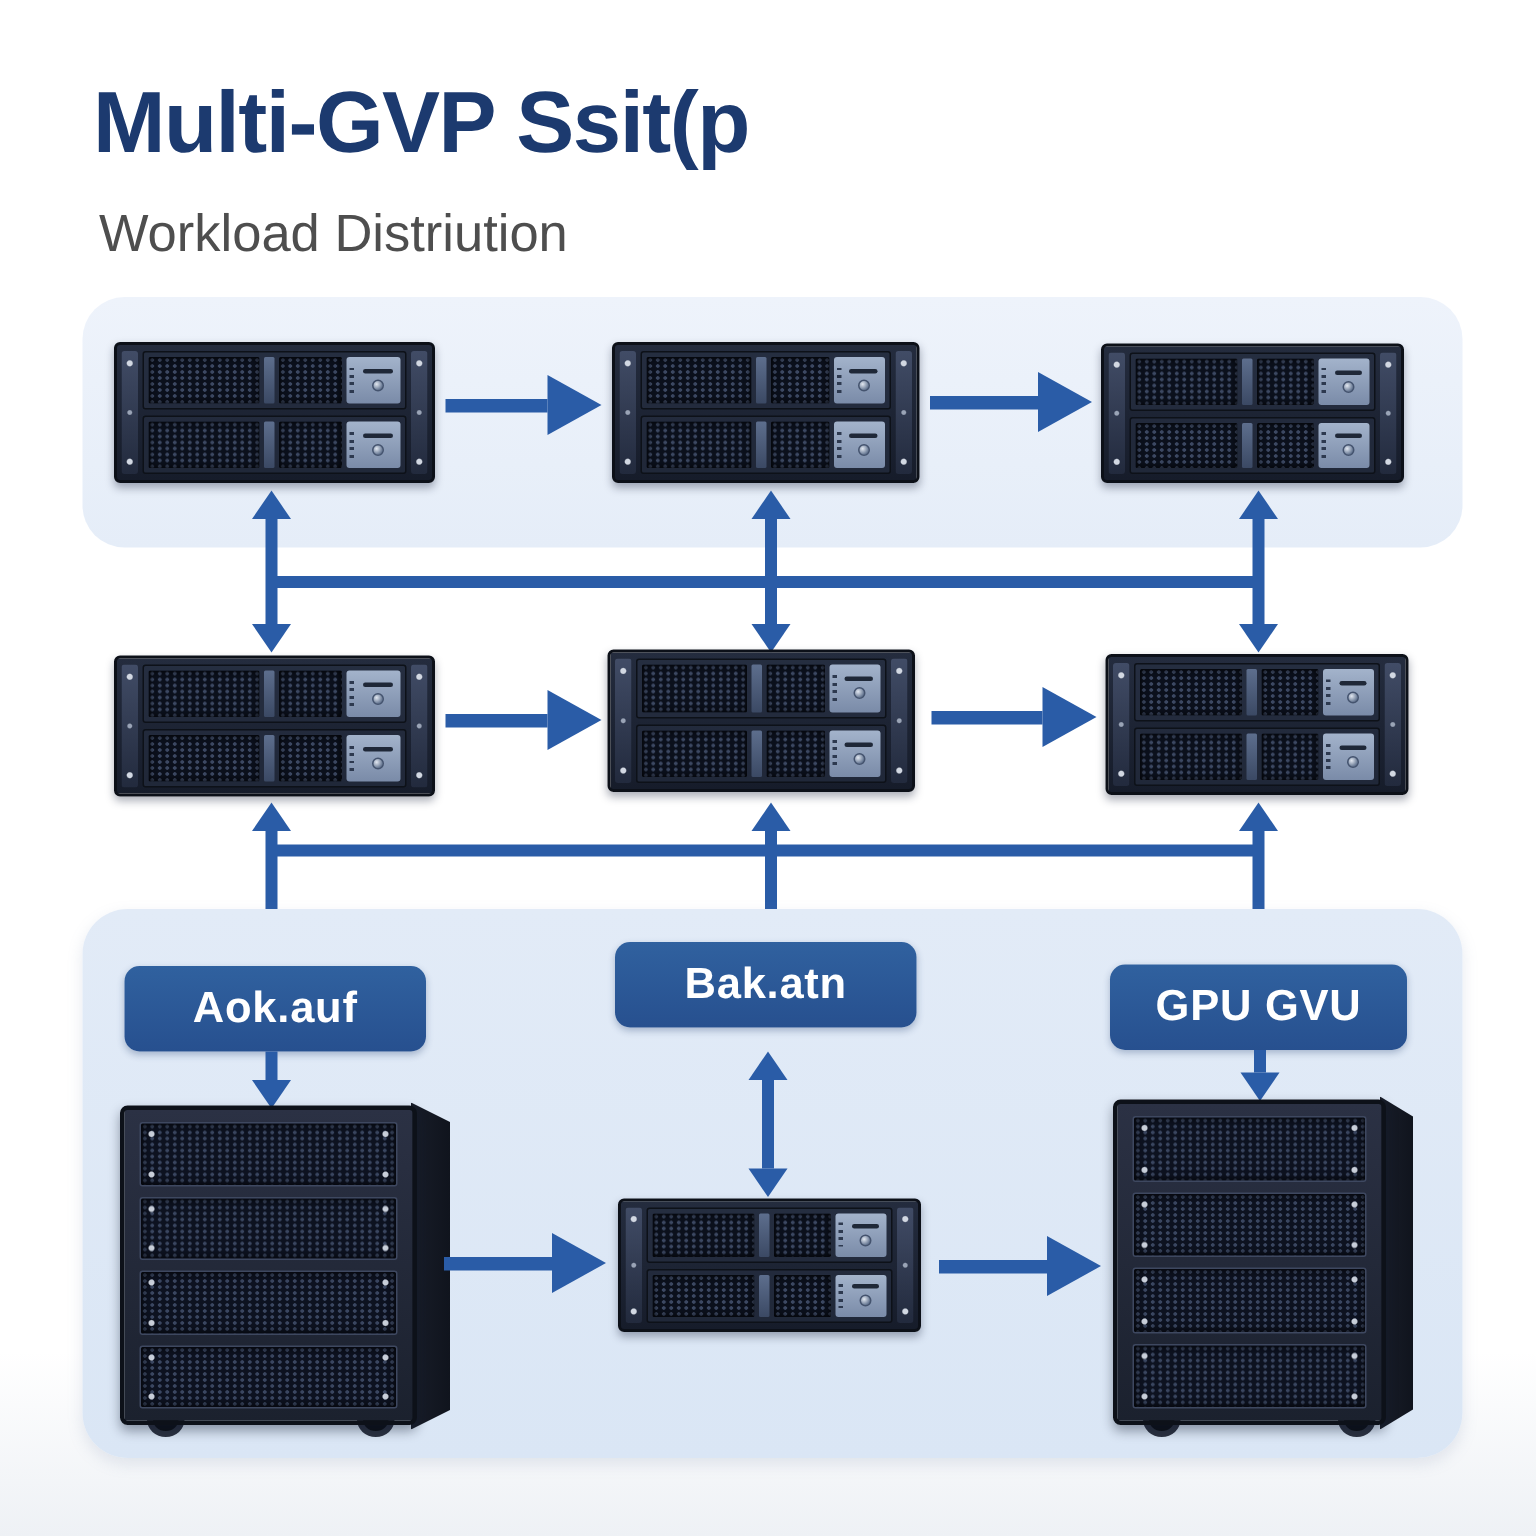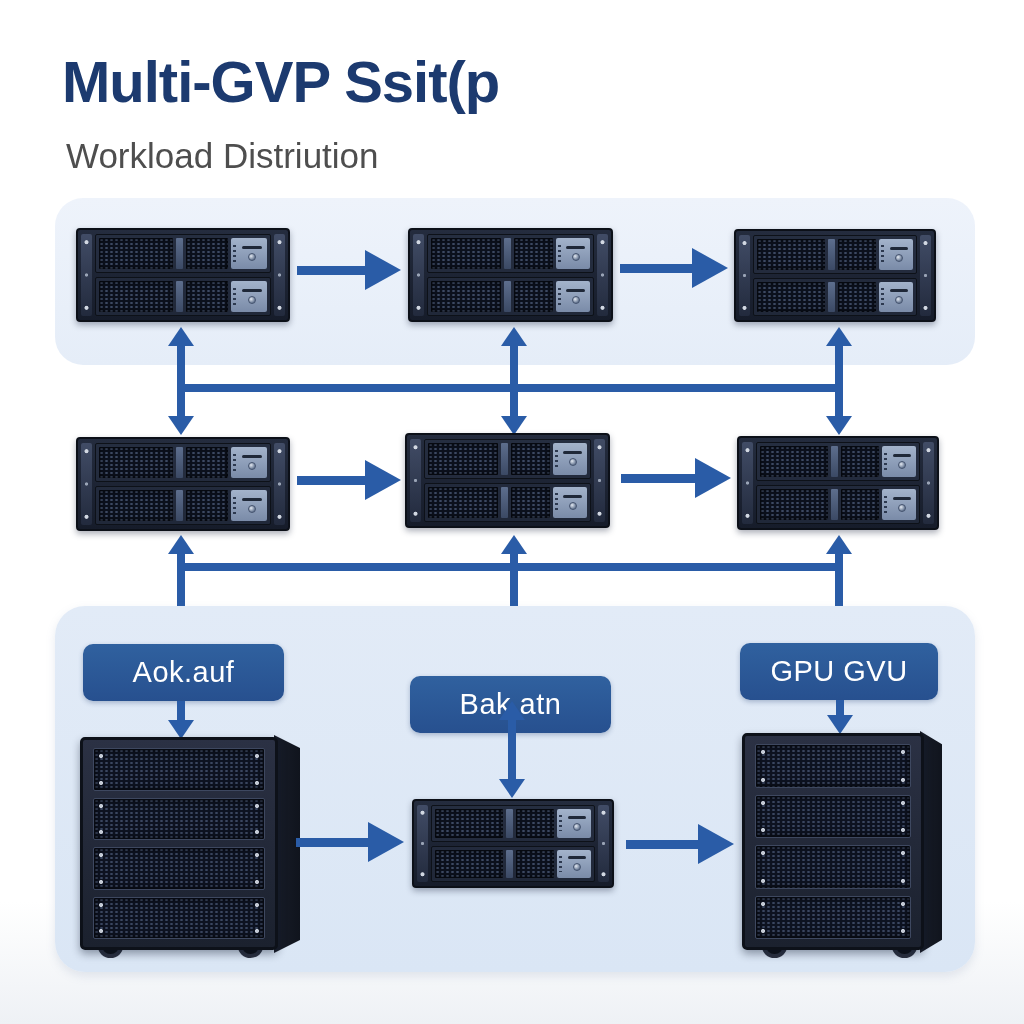--- a/index.html
+++ b/index.html
@@ -123,21 +123,21 @@
   .vh-up{width:0;height:0;border-left:13px solid rgba(0,0,0,0);
          border-right:13px solid rgba(0,0,0,0);border-bottom:19px solid var(--blue);}
   .vh-down{width:0;height:0;border-left:13px solid rgba(0,0,0,0);
            border-right:13px solid rgba(0,0,0,0);border-top:19px solid var(--blue);}
   .hline{height:8px;background:var(--blue);}
 
   
   .label-box{
     height:57px;border-radius:10px;
     background:linear-gradient(180deg,#30619f,#27508f);
-    color:#ffffff;font-weight:400;font-size:29px;letter-spacing:.5px;
+    color:#ffffff;font-weight:700;font-size:29px;letter-spacing:.5px;
     display:flex;align-items:center;justify-content:center;
     box-shadow:0 2px 5px rgba(30,60,110,.3);
   }
 </style>
 </head>
 <body>
 
 <div class="abs title">Multi-GVP Ssit(p</div>
 <div class="abs subtitle">Workload Distriution</div>
 
@@ -381,21 +381,21 @@
     <div class="v-shaft"></div>
     <div class="vh-down"></div>
   </div>
 <div class="abs hline" style="left:180px;top:563px;width:658px;"></div>
 
 <div class="abs band-bottom"></div>
 
 <div class="abs label-box" style="left:83px;top:644px;width:201px;">
     <span>Aok.auf</span>
   </div>
-<div class="abs label-box" style="left:410px;top:676px;width:201px;">
+<div class="abs label-box" style="left:410px;top:628px;width:201px;">
     <span>Bak.atn</span>
   </div>
 <div class="abs label-box" style="left:740px;top:643px;width:198px;">
     <span>GPU GVU</span>
   </div>
 
 <div class="abs varrow" style="left:167px;top:701px;height:38px;">
     <div class="v-shaft"></div>
     <div class="vh-down"></div>
   </div>

